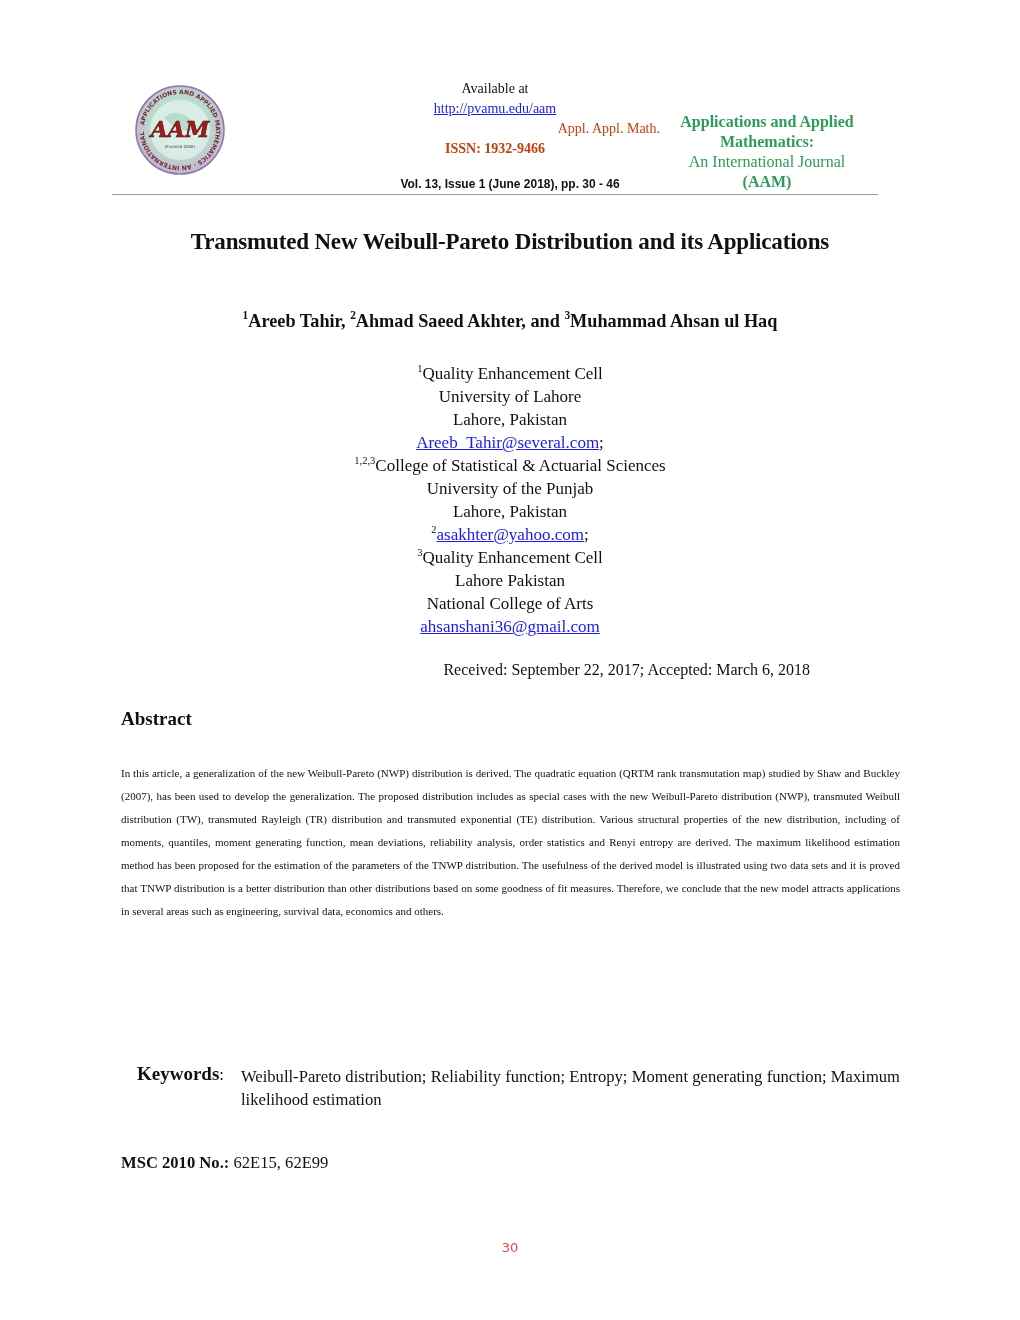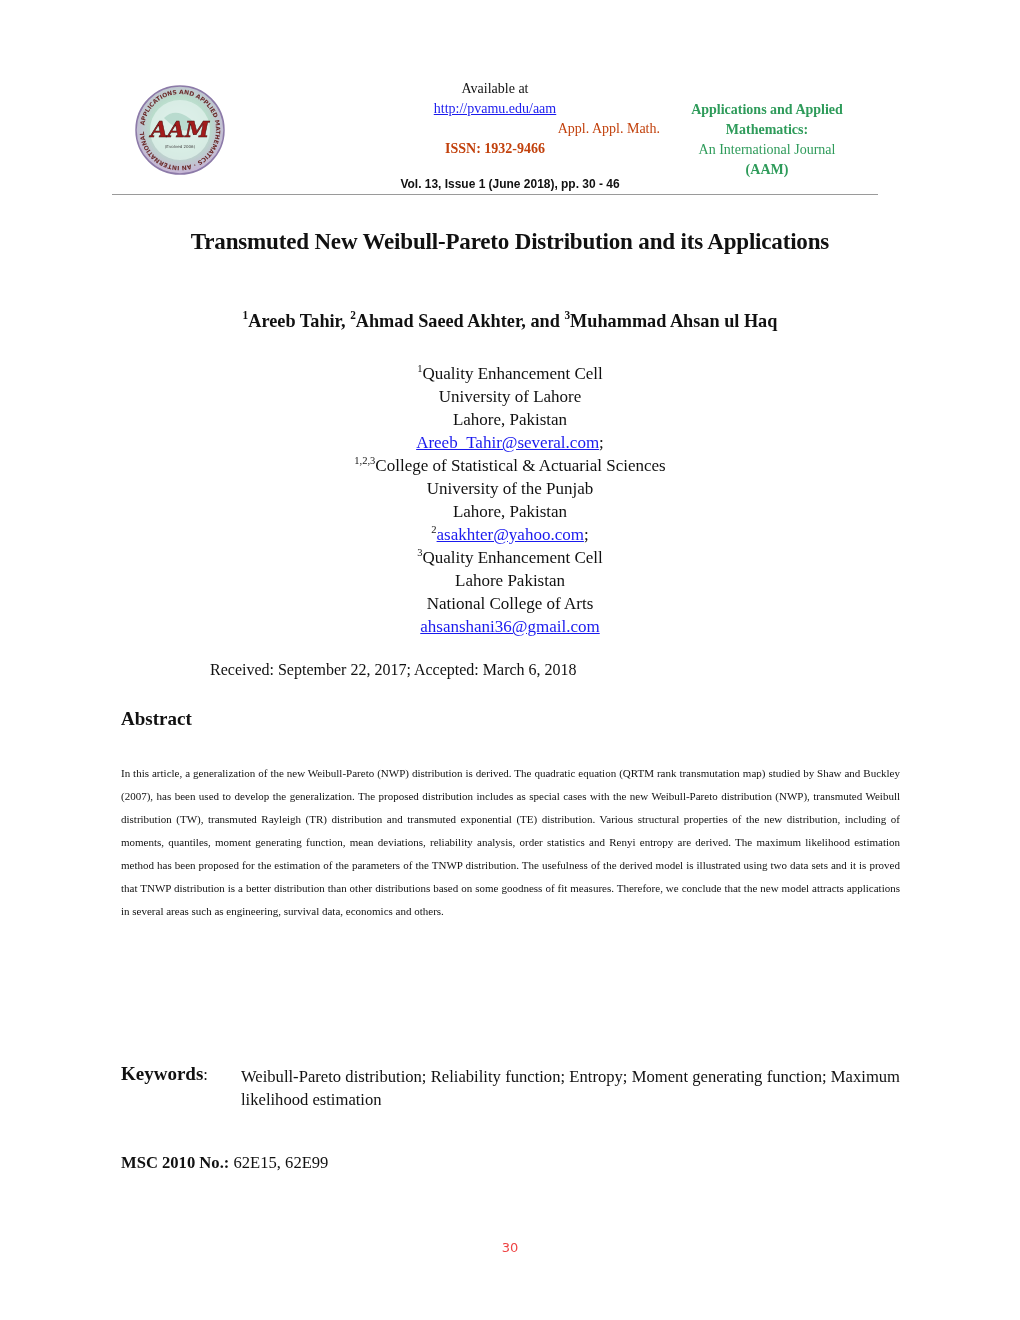--- a/index.html
+++ b/index.html
@@ -5,36 +5,36 @@
   html, body { margin:0; padding:0; background:#ffffff; }
   body { width:1020px; height:1320px; position:relative; font-family:"Liberation Serif", serif; color:#111; overflow:hidden; }
   .abs { position:absolute; }
   a.link { color:#1a1aee; text-decoration:underline;text-align:right; }
 
   
   #logo { left:134px; top:84px; width:92px; height:92px; }
   #hdr-center { left:330px; top:79px; width:330px; font-size:14px; line-height:20px; text-align:center; }
   .green { color:#c2410c;text-align:right; }
   .red { color:#c2410c; font-weight:bold; }
-  #hdr-right { left:654px; top:100px; width:226px; font-size:14px; line-height:20px; text-align:center; color:#2e9b5a; }
+  #hdr-right { left:654px; top:112px; width:226px; font-size:16px; line-height:20px; text-align:center; color:#2e9b5a; }
   #vol-line { left:120px; top:176px; width:780px; text-align:center; font-family:"Liberation Sans Narrow","Liberation Sans",sans-serif; font-weight:bold; font-size:13px; transform:scaleX(0.92); }
   #hdr-rule { left:112px; top:194px; width:766px; height:1px; background:#9a9a9a; }
 
   #title { left:100px; top:228px; width:820px; font-size:24px; font-weight:bold; text-align:center; letter-spacing:-0.2px; transform:scaleX(0.96); }
   #authors { left:100px; top:310px; width:820px; font-size:19px; font-weight:bold; text-align:center; transform:scaleX(0.96); }
   sup { font-size:0.62em; vertical-align:0.65em; line-height:0; }
 
   #affil { left:210px; top:362px; width:600px; font-size:17px; line-height:23px; text-align:center; }
-  #dates { left:210px; top:661px; width:600px; font-size:16px; text-align:left; }
+  #dates { left:210px; top:661px; width:600px; font-size:16px; text-align:right; }
 
   #abstract-h { left:121px; top:708px; font-size:19px; font-weight:bold; }
   #abstract-p { left:121px; top:762px; width:779px; font-size:11px; line-height:23px; text-align:justify; }
 
   #kw { left:121px; top:1062px; width:779px; font-size:16.6px; line-height:23px; }
-  #kw-label { font-size:19px; font-weight:bold; }
+  #kw-label { font-size:19px; font-weight:bold;margin-left:16px; }
   #kw-text { position:absolute; left:120px; top:3px; width:659px; text-align:justify; }
 
   #msc { left:121px; top:1153px; font-size:16.6px; }
   #page-num { left:460px; top:1240px; width:100px; text-align:center; font-family:"DejaVu Sans", sans-serif; font-size:13px; color:#ef4444; }
 </style>
 </head>
 <body>
 
 <div id="logo" class="abs">
   <svg width="92" height="92" viewBox="0 0 92 92">

